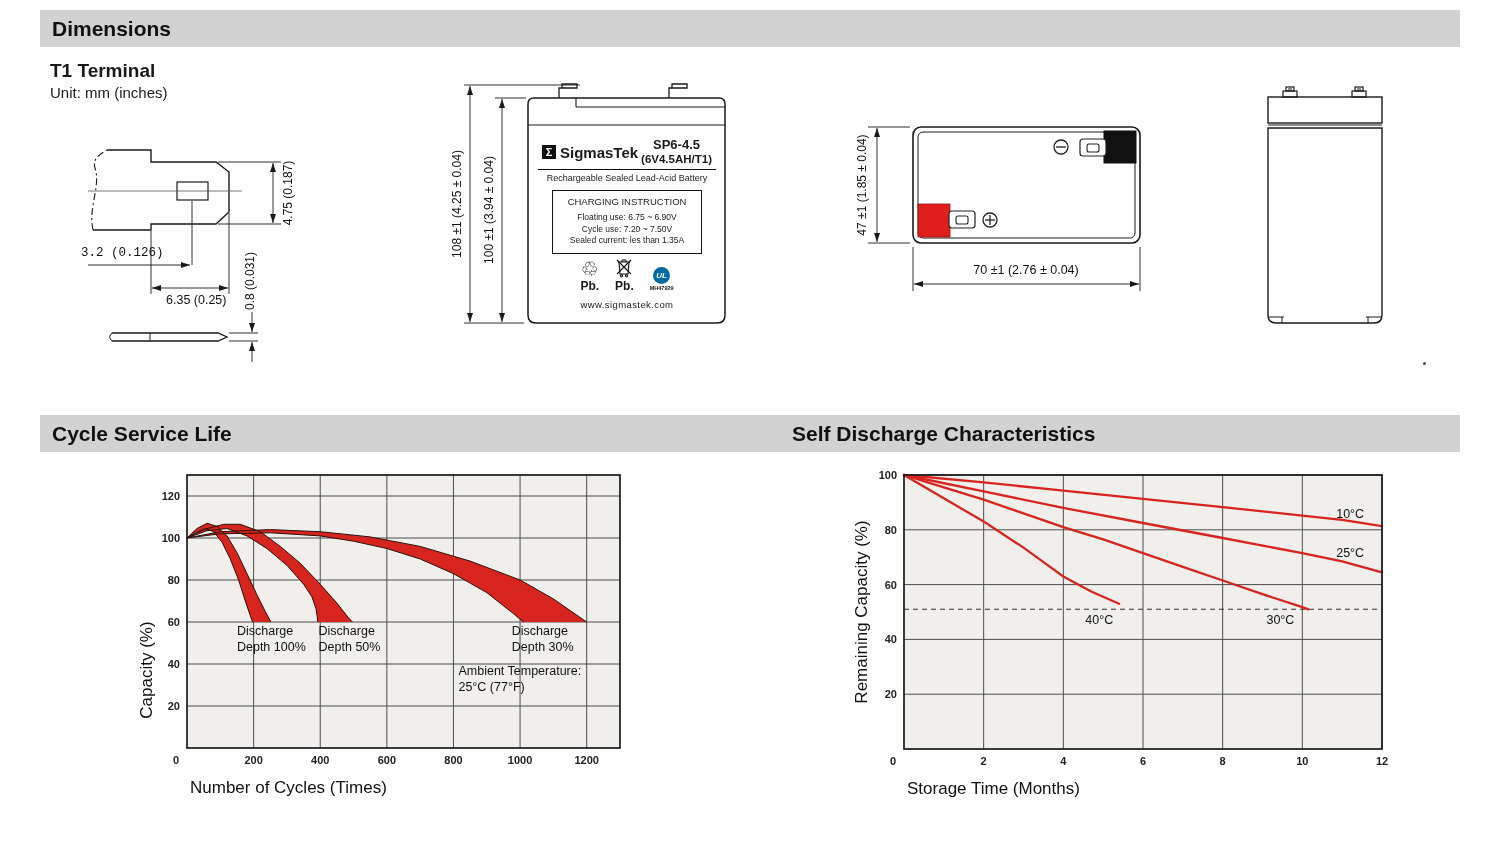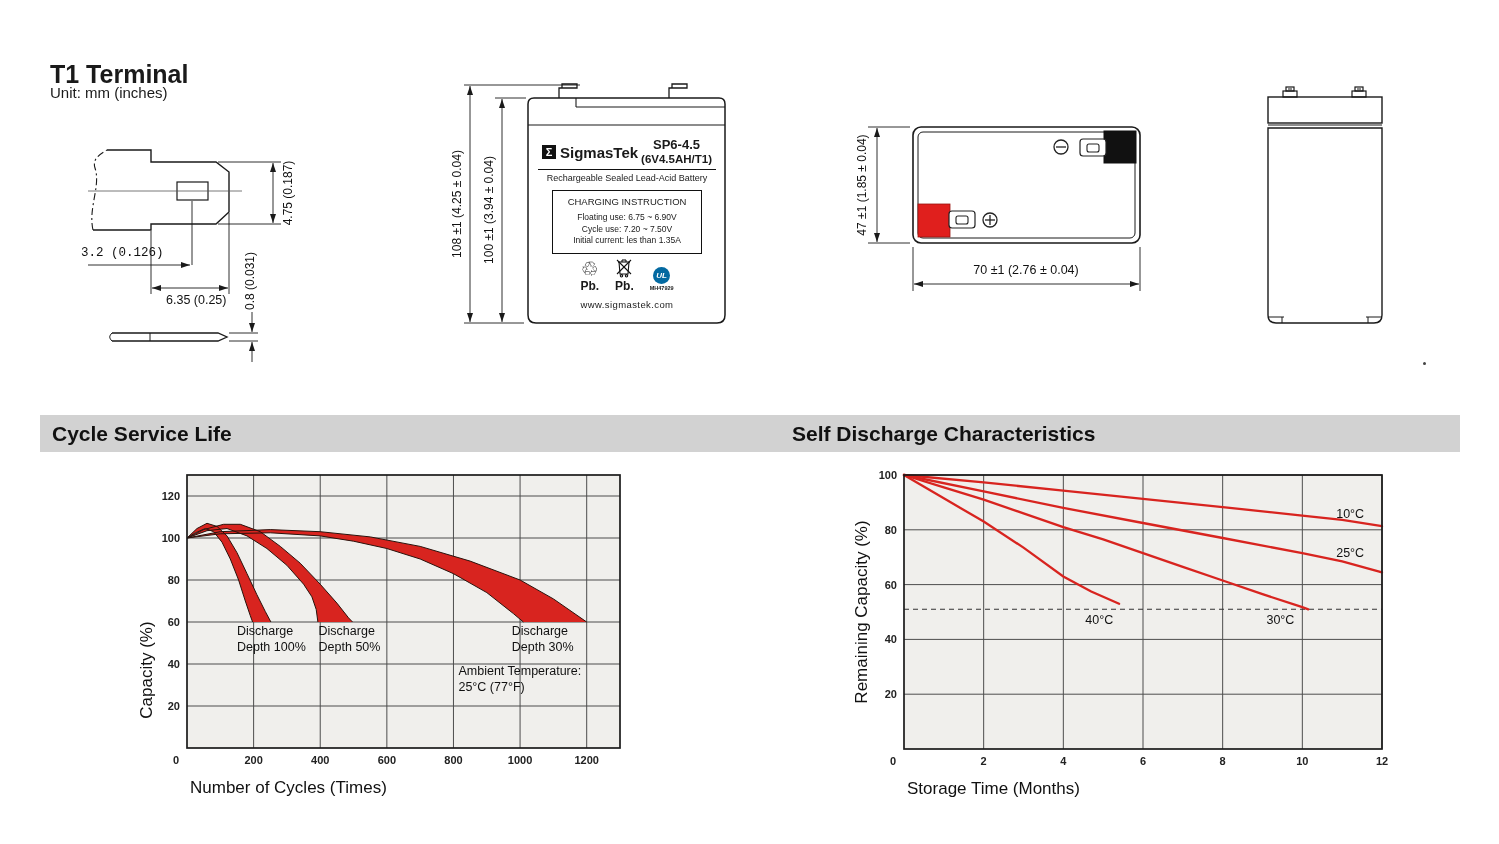--- a/index.html
+++ b/index.html
@@ -1,20 +1,20 @@
 <!DOCTYPE html>
 <html><head>
 <meta charset="utf-8">
 <style>
   html,body{margin:0;padding:0;background:#fff;}
   #page{position:relative;width:1499px;height:844px;background:#fff;
         font-family:"Liberation Sans",sans-serif;color:#1a1a1a;overflow:hidden;}
   .secbar{position:absolute;height:37px;background:#d2d2d2;display:flex;align-items:center;
           font-size:21px;font-weight:bold;color:#111;padding-left:12px;box-sizing:border-box;}
-  .h-t1{position:absolute;left:50px;top:60px;font-size:25px;font-weight:bold;}
+  .h-t1{position:absolute;left:50px;top:60px;font-size:19px;font-weight:bold;}
   .h-unit{position:absolute;left:50px;top:84px;font-size:15px;}
   .dimlab{position:absolute;font-size:12.5px;white-space:nowrap;color:#111;}
   .vlab{position:absolute;font-size:12px;white-space:nowrap;text-align:center;
         transform:rotate(-90deg);color:#111;}
   svg{position:absolute;left:0;top:0;}
   .chart-svg{position:absolute;}
   
   #batlabel{position:absolute;left:538px;top:138px;width:178px;font-size:9px;text-align:center;}
   .lbl-head{display:flex;justify-content:space-between;align-items:center;
             border-bottom:1.5px solid #111;padding:0 4px 3px 4px;}
@@ -36,20 +36,23 @@
            align-items:center;justify-content:center;font-size:8px;font-weight:bold;font-style:italic;}
   .ul-code{font-size:5.5px;font-weight:bold;margin-top:2px;}
   .website{font-size:9.5px;margin-top:7px;letter-spacing:.4px;}
   #straydot{position:absolute;left:1423px;top:362px;width:3px;height:3px;border-radius:50%;background:#444;}
 </style>
 </head>
 <body>
 
 <div id="page">
 
+  <div class="secbar" style="left:40px;top:10px;width:1420px;">
+    <span>Dimensions</span>
+  </div>
   <div class="secbar" style="left:40px;top:415px;width:763px;">
     <span>Cycle Service Life</span>
   </div>
   <div class="secbar" style="left:780px;top:415px;width:680px;">
     <span>Self Discharge Characteristics</span>
   </div>
 
   <div class="h-t1">T1 Terminal</div>
   <div class="h-unit">Unit: mm (inches)</div>
 
@@ -164,21 +167,21 @@
       <span class="model">
         <div class="m1">SP6-4.5</div>
         <div class="m2">(6V4.5AH/T1)</div>
       </span>
     </div>
     <div class="subtitle">Rechargeable Sealed Lead-Acid Battery</div>
     <div class="chargebox">
       <div class="ct">CHARGING INSTRUCTION</div>
       <div class="cl">Floating use: 6.75 ~ 6.90V</div>
       <div class="cl">Cycle use: 7.20 ~ 7.50V</div>
-      <div class="cl">Initial current: les than 1.35A</div>
+      <div class="cl">Sealed current: les than 1.35A</div>
     </div>
     <div class="iconrow">
       <span class="icn">
         <span class="glyph">♲</span>
         <span class="cap">Pb.</span>
       </span>
       <span class="icn">
         <svg width="16" height="20" viewBox="0 0 16 20" style="position:static;">
           <g stroke="#111" fill="none" stroke-width="1.1">
             <line x1="2" y1="3" x2="14" y2="3"></line>

